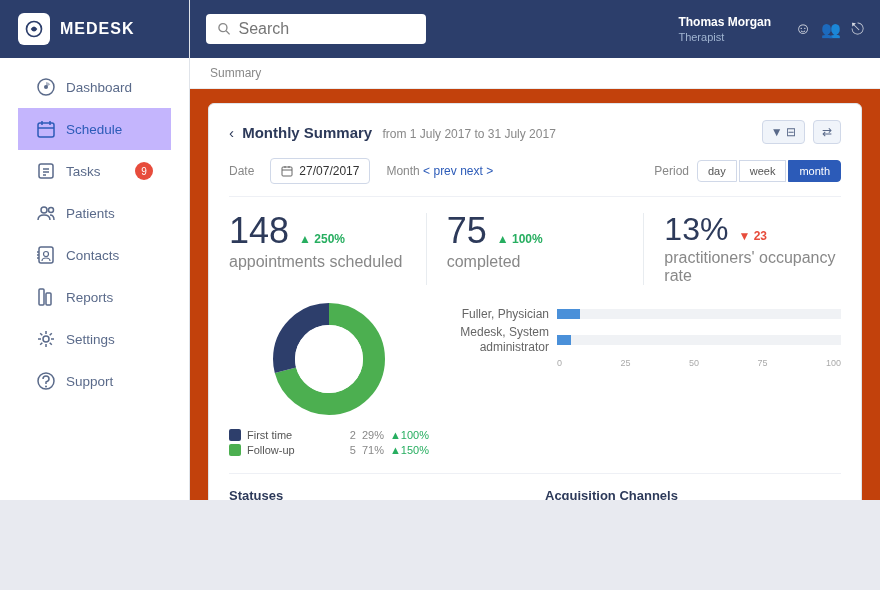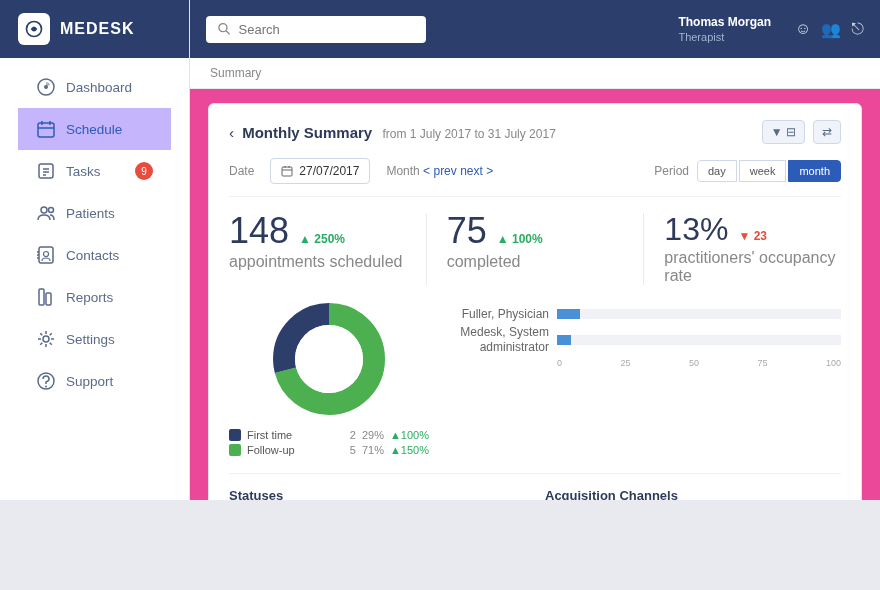--- a/index.html
+++ b/index.html
@@ -18,30 +18,30 @@
     .nav-item.active { background: #c4b5fd; color: #2c5bb8; }
     .nav-item .nav-icon { width: 20px; height: 20px; margin-right: 10px; flex-shrink: 0; }
     .nav-badge { background: #e74c3c; color: #fff; border-radius: 50%; width: 18px; height: 18px; font-size: 10px; display: flex; align-items: center; justify-content: center; margin-left: auto; }
 
     
     .main { flex: 1; display: flex; flex-direction: column; overflow: hidden; }
 
     
     .header { background: #2c3e6b; height: 58px; display: flex; align-items: center; padding: 0 16px; gap: 12px; }
     .search-box { display: flex; align-items: center; background: #fff; border-radius: 4px; padding: 6px 12px; flex: 0 0 220px; gap: 8px; }
-    .search-box input { border: none; outline: none; font-size: 13px; color: #0c4a6e; width: 100%; background: transparent; }
+    .search-box input { border: none; outline: none; font-size: 16px; color: #0c4a6e; width: 100%; background: transparent; }
     .header-spacer { flex: 1; }
     .user-info { display: flex; align-items: center; gap: 4px; color: #fff; }
     .user-name { font-size: 12px; font-weight: 600; text-align: right; line-height: 1.3; }
     .user-role { font-size: 11px; color: #a0b4d0; font-weight: 400; }
     .header-icons { display: flex; gap: 10px; margin-left: 12px; }
     .header-icon { color: #fff; opacity: 0.8; cursor: pointer; font-size: 16px; }
 
     
-    .content { flex: 1; background: #ec4899; padding: 0; overflow-y: auto; }
+    .content { flex: 1; background: #c2410c; padding: 0; overflow-y: auto; }
     .breadcrumb { padding: 8px 20px; font-size: 12px; color: #888; background: #fff; border-bottom: 1px solid #e8ecf0; }
 
     .summary-panel { background: #fff; margin: 14px 18px; border-radius: 6px; border: 1px solid #e0e4ea; padding: 16px 20px; }
 
     .summary-header { display: flex; align-items: center; justify-content: space-between; margin-bottom: 14px; }
     .summary-title { font-size: 15px; color: #2d3a5a; }
     .summary-title strong { font-weight: 700; }
     .summary-title .date-range { font-size: 12px; color: #888; font-weight: 400; }
     .summary-actions { display: flex; gap: 8px; }
     .action-btn { background: #f0f4fa; border: 1px solid #d0d8e8; border-radius: 4px; padding: 4px 8px; cursor: pointer; font-size: 12px; color: #5a6a8a; }

